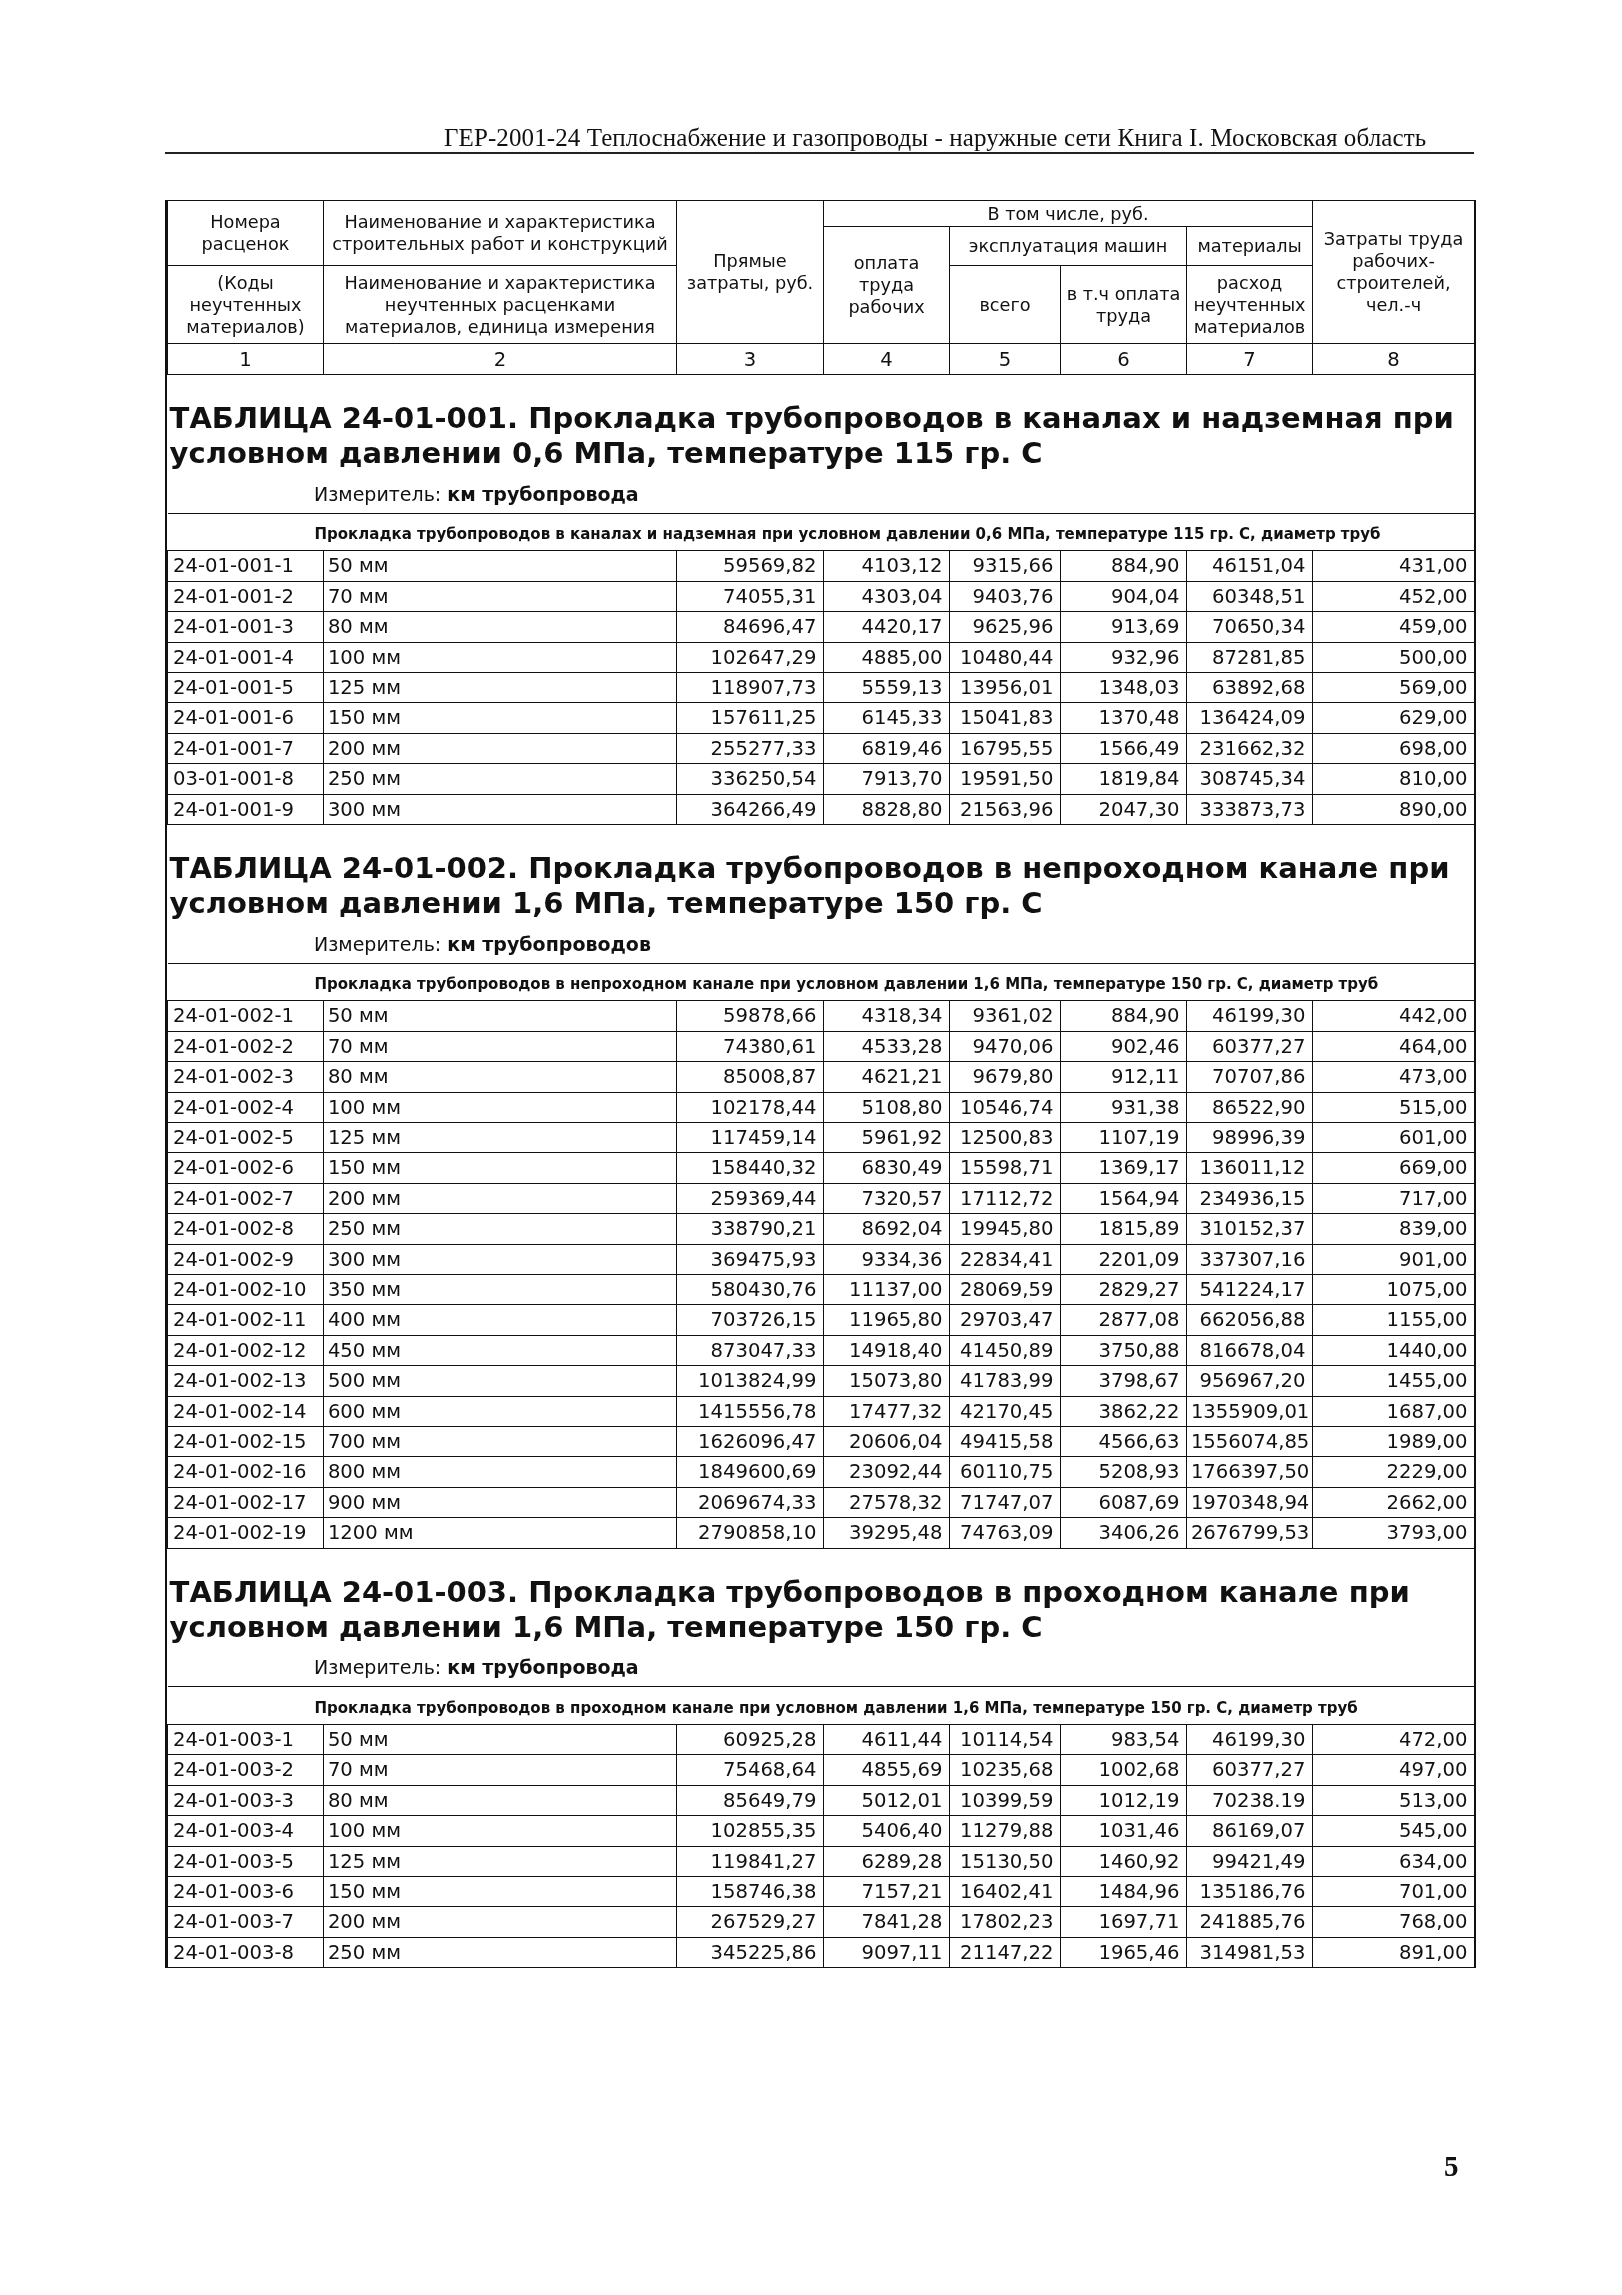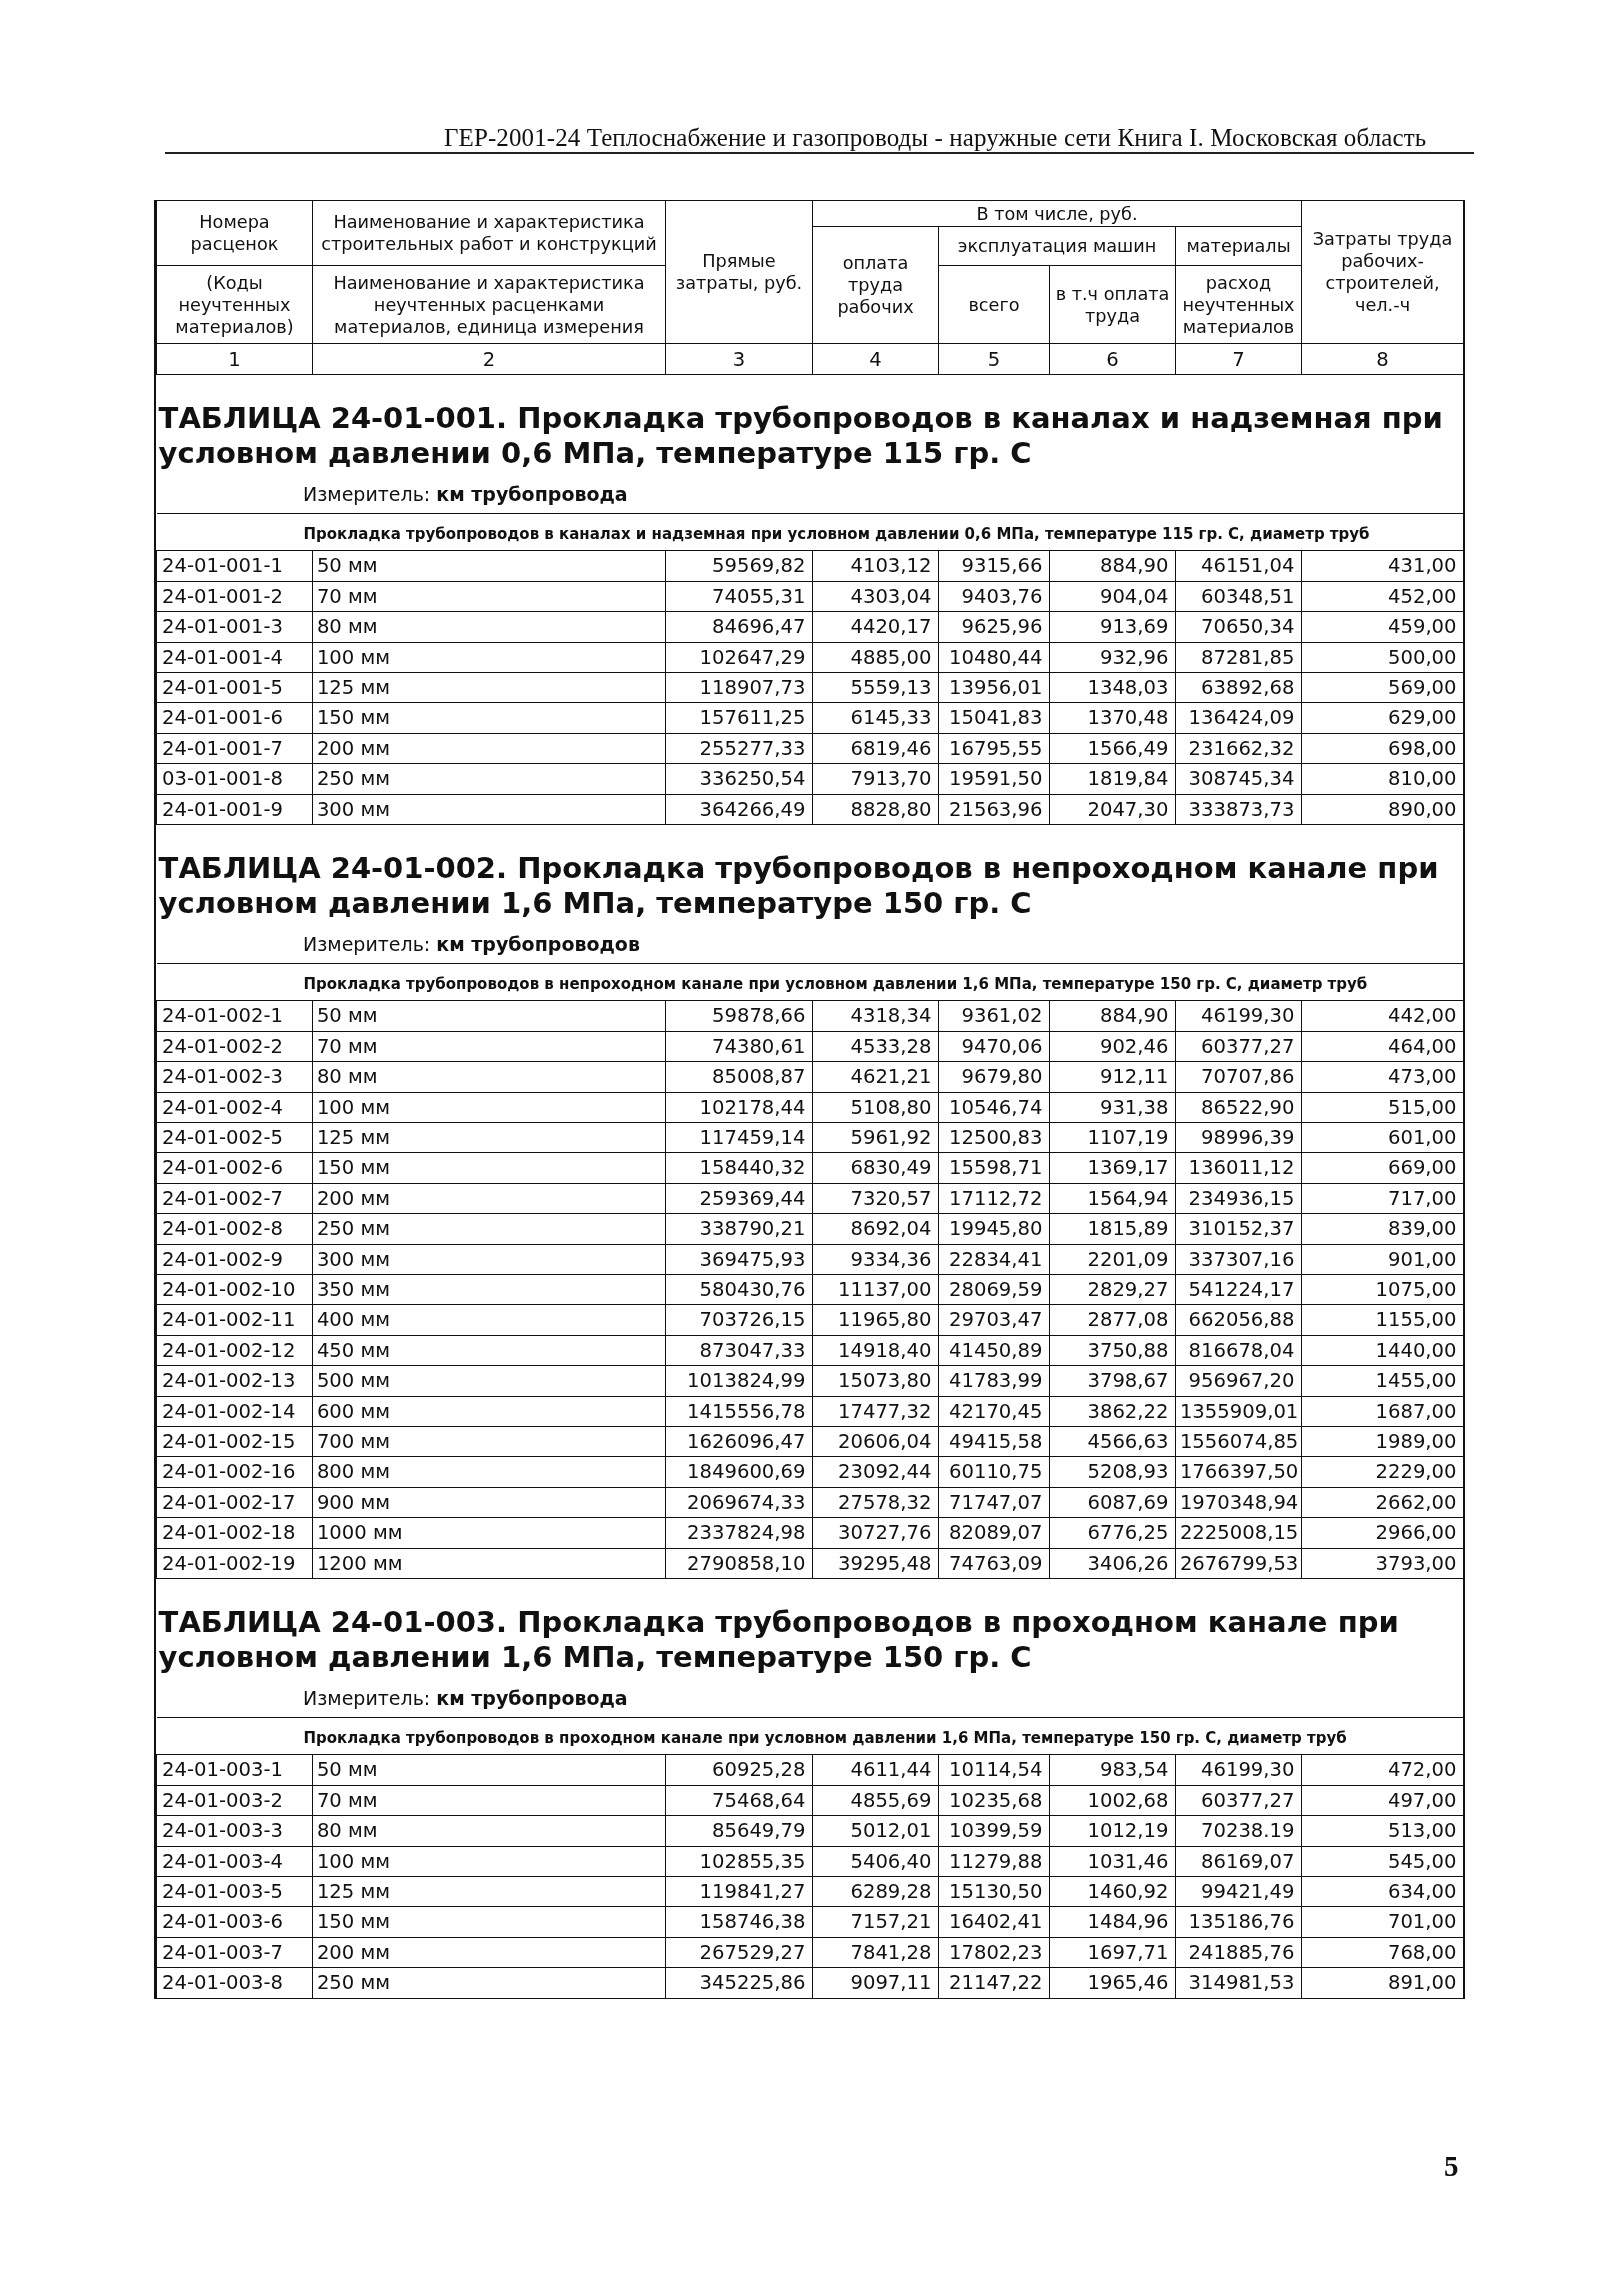--- a/index.html
+++ b/index.html
@@ -1,19 +1,19 @@
 <!DOCTYPE html>
 <html style="font-size:10.5px"><head>
 <meta charset="utf-8">
 <style>
   html, body { margin:0; padding:0; background:#ffffff; }
   body { width:1623px; height:2295px; position:relative; color:#111; font-family:"DejaVu Sans", sans-serif; overflow:hidden; }
   .running-head { position:absolute; left:444px; top:124px; font-family:"Liberation Serif", serif; font-size:25px; white-space:nowrap; letter-spacing:0.1px; }
   .head-rule { position:absolute; left:165px; top:152px; width:1309px; height:2px; background:#222; }
-  .sheet { position:absolute; left:154px; top:200px; width:1307px; border-left:2px solid #111; border-right:2px solid #111; }
+  .sheet { position:absolute; left:165px; top:200px; width:1307px; border-left:2px solid #111; border-right:2px solid #111; }
   table { border-collapse:collapse; width:100%; table-layout:fixed; }
   td, th { border:1.3px solid #111; padding:0 3.9px; font-weight:normal; }
   .hdr th { font-size:17.7px; line-height:22px; text-align:center; vertical-align:middle; }
   .colnum td { font-size:19.6px; text-align:center; height:30px; }
   .sec-title { font-weight:bold; font-size:29px; line-height:35px; padding:26px 0 0 2.6px; }
   .measure { font-size:19px; padding:11.8px 0 7.9px 147px; }
   .measure b { font-weight:bold; }
   .sub-title td { font-weight:bold; font-size:15px; line-height:23.6px; padding:9.2px 6.5px 3.9px 147px; text-align:left; border-left:none; border-right:none; }
   .row td { font-size:19.6px; height:29.4px; line-height:29.4px; white-space:nowrap; }
   .row td.code { text-align:left; padding-left:5px; }
@@ -374,30 +374,20 @@
               <td class="code">24-01-002-17</td>
               <td class="name">900 мм</td>
               <td class="num">2069674,33</td>
               <td class="num">27578,32</td>
               <td class="num">71747,07</td>
               <td class="num">6087,69</td>
               <td class="num">1970348,94</td>
               <td class="num">2662,00</td>
             </tr>
             <tr class="row">
-              <td class="code">24-01-002-18</td>
-              <td class="name">1000 мм</td>
-              <td class="num">2337824,98</td>
-              <td class="num">30727,76</td>
-              <td class="num">82089,07</td>
-              <td class="num">6776,25</td>
-              <td class="num">2225008,15</td>
-              <td class="num">2966,00</td>
-            </tr>
-            <tr class="row">
               <td class="code">24-01-002-19</td>
               <td class="name">1200 мм</td>
               <td class="num">2790858,10</td>
               <td class="num">39295,48</td>
               <td class="num">74763,09</td>
               <td class="num">3406,26</td>
               <td class="num">2676799,53</td>
               <td class="num">3793,00</td>
             </tr>
           </tbody>

